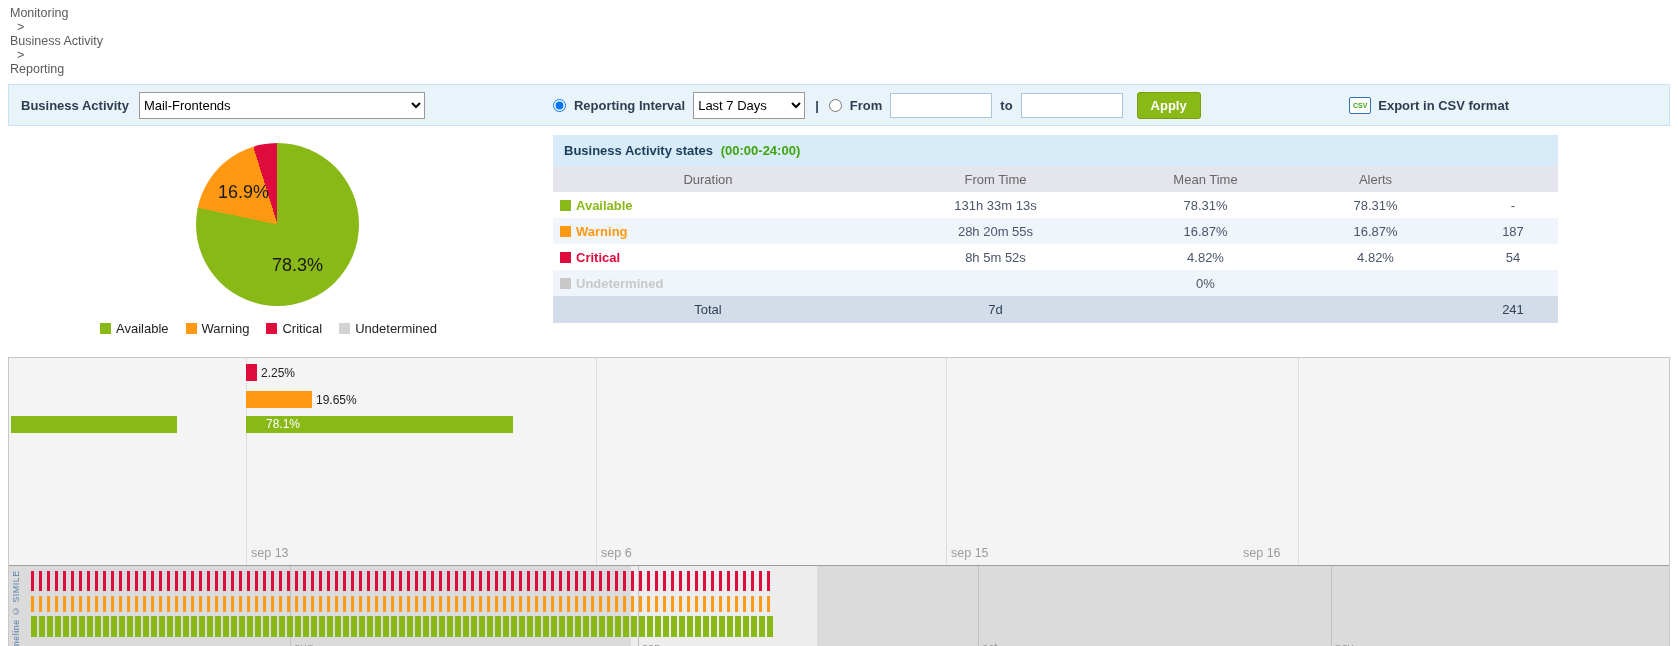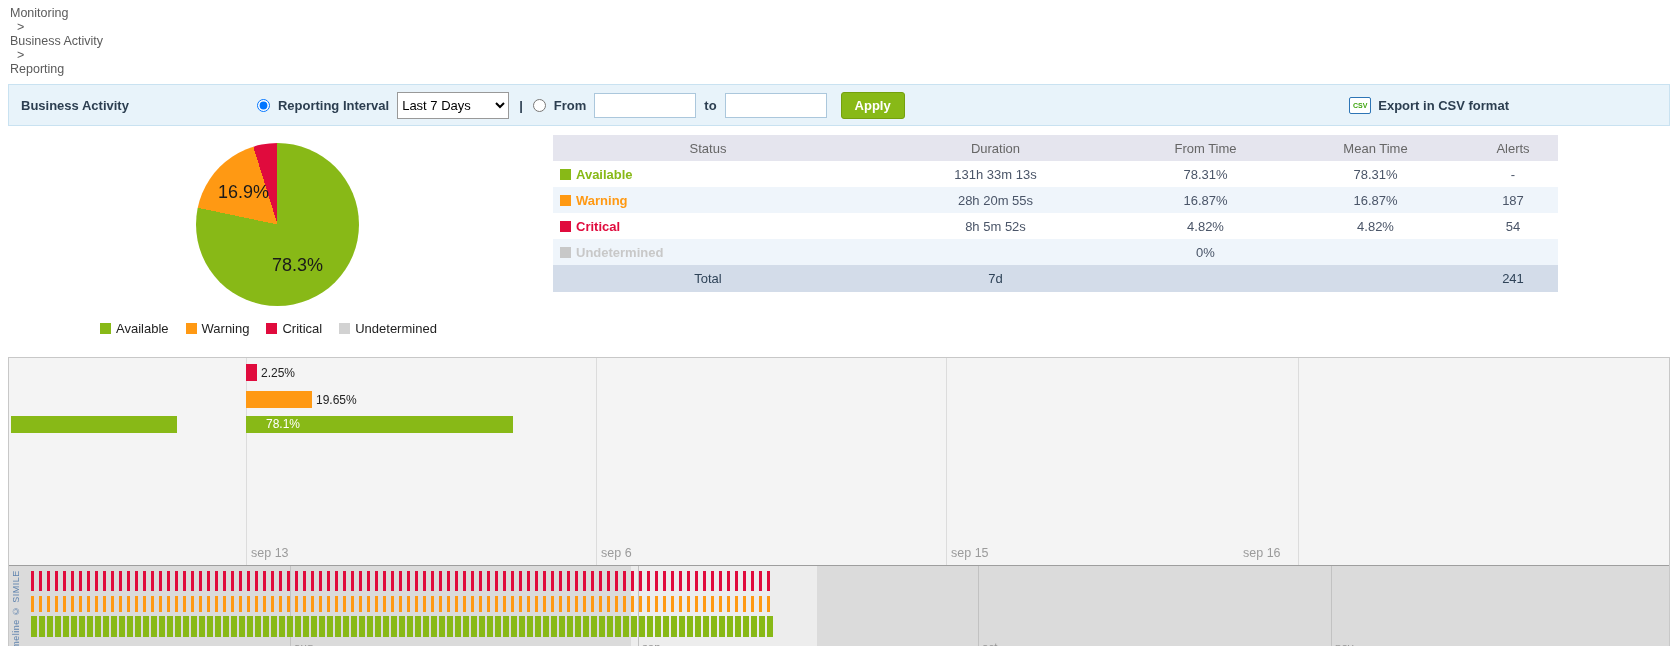--- a/index.html
+++ b/index.html
@@ -70,20 +70,21 @@
 </style>
 </head>
 <body>
 
 <div class="page">
 
   <div class="breadcrumb"><div class="crumb" style="display: inline;">Monitoring</div><div class="crumb-sep">&gt;</div><div class="crumb" style="display: inline;">Business Activity</div><div class="crumb-sep">&gt;</div><div class="crumb" style="display: inline;">Reporting</div></div>
 
   <div class="toolbar">
     <span class="tb-label">Business Activity</span>
+    <select class="ba-select"><option>Mail-Frontends</option></select>
 
     <div class="tb-mid">
       <input type="radio" name="interval-mode" checked="" style="">
       <span class="tb-label">Reporting Interval</span>
       <select class="interval-select"><option>Last 7 Days</option></select>
       <span class="tb-sep">|</span>
       <input type="radio" name="interval-mode" style="">
       <span class="tb-label">From</span>
       <input type="text" class="date-input" value="" style="">
       <span class="tb-label">to</span>
@@ -119,22 +120,25 @@
             <div class="legend-label">Critical</div>
           </div>
           <div class="legend-item">
             <div class="swatch" style="background: rgb(210, 210, 210);"></div>
             <div class="legend-label">Undetermined</div>
           </div>
         </div>
     </div>
 
     <div class="table-section">
+      <div class="tbl-title">
+        <span>Business Activity states</span>
+        <span class="range">(00:00-24:00)</span>
+      </div>
       <div class="t-head">
-          <div class="c">Status</div>
           <div class="c">Duration</div>
           <div class="c">From Time</div>
           <div class="c">Mean Time</div>
           <div class="c">Alerts</div>
         </div>
       <div>
           <div class="t-row">
             <div class="c status">
               <div class="swatch" style="background: rgb(136, 185, 23);"></div>
               <div class="status-text" style="color: rgb(136, 185, 23);">Available</div>

